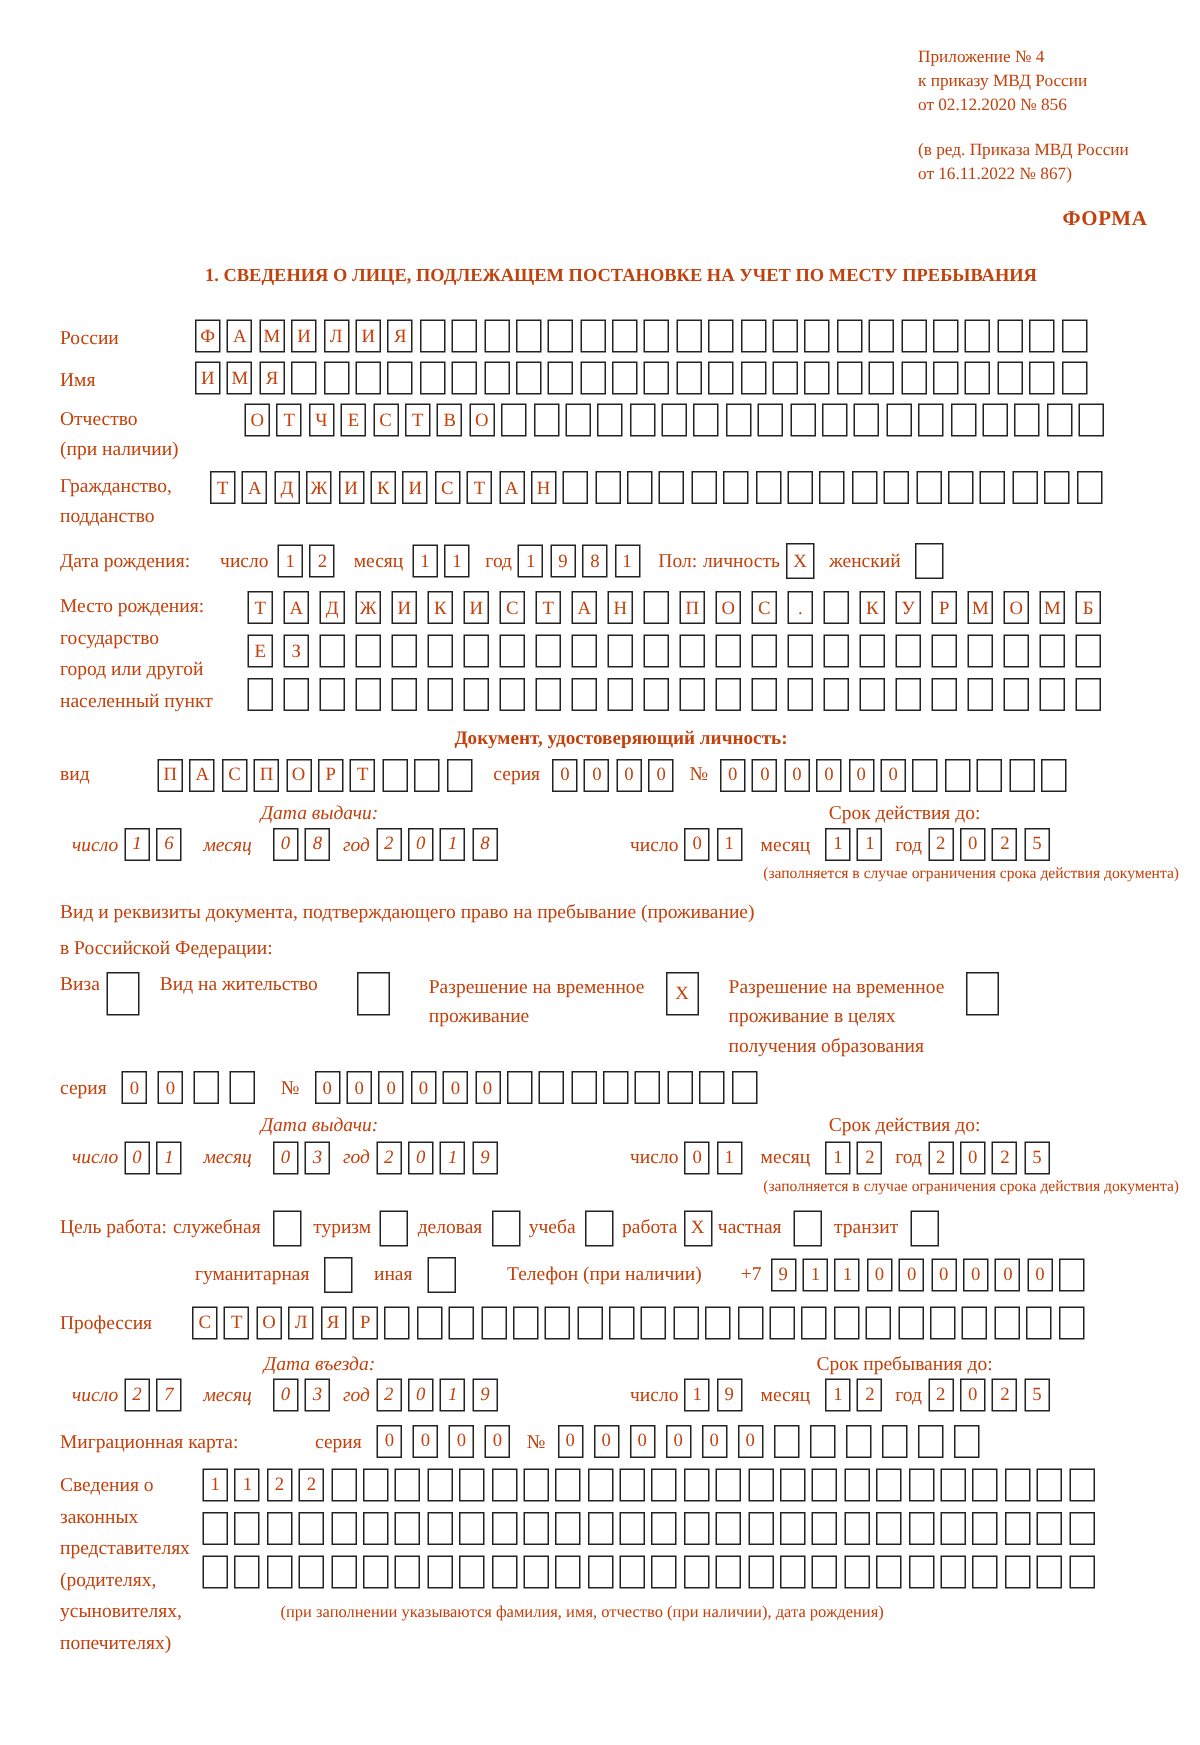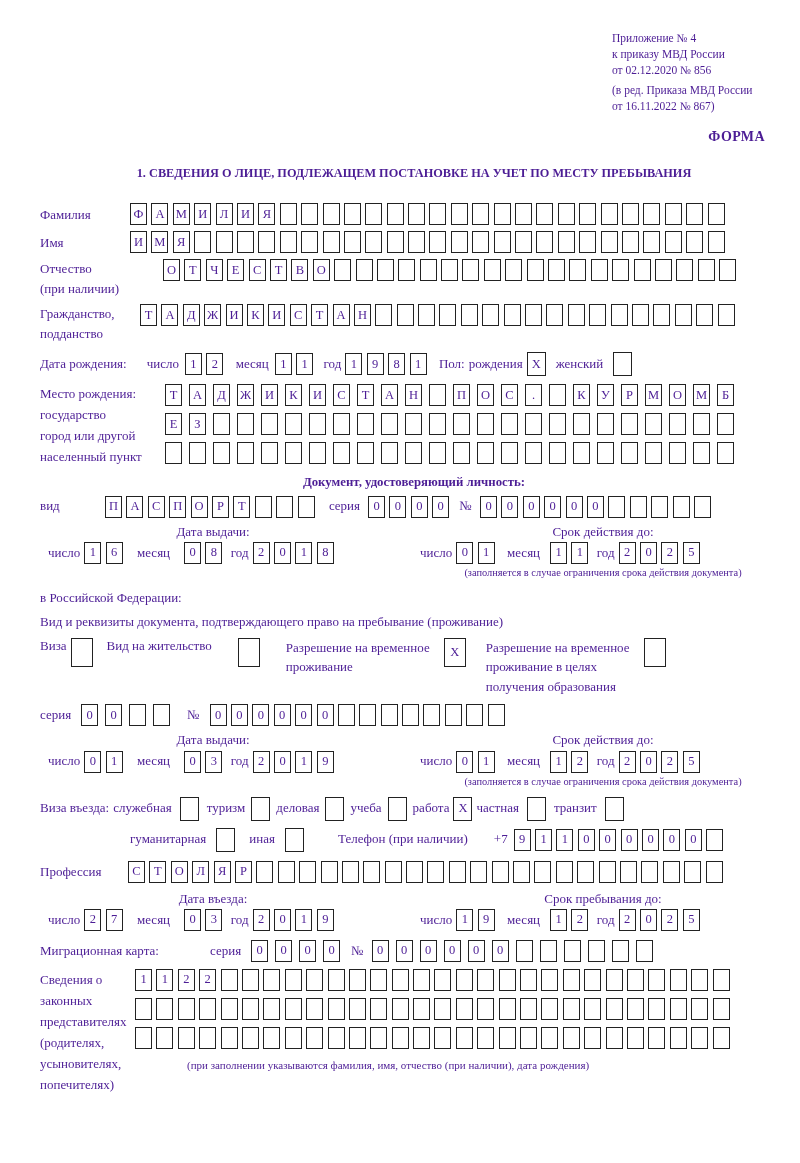--- a/index.html
+++ b/index.html
@@ -1,22 +1,22 @@
 <!DOCTYPE html>
 <html><head>
 <meta charset="utf-8">
 <style>
   html,body{margin:0;padding:0;background:#fff;}
   .page{
     width:800px;height:1163px;box-sizing:border-box;overflow:hidden;
-    padding:30px 12px 0 40px;background:#fff;color:#4c1d95;
+    padding:30px 12px 0 40px;background:#fff;color:#c2410c;
     font-family:"Liberation Serif","DejaVu Serif",serif;font-size:13px;line-height:1.25;
   }
   .hdr{margin-left:572px;font-size:11.5px;line-height:1.4;}
-  .hdr .g2{margin-top:4px;}
+  .hdr .g2{margin-top:14px;}
   .forma{text-align:right;font-weight:bold;font-size:14px;margin:14px 23px 0 0;letter-spacing:.4px;}
   .title{text-align:center;font-weight:bold;font-size:13.5px;margin-top:16px;line-height:1.55;}
   .blank-line{display:inline-block;width:46px;height:14px;border-bottom:2px solid #3a3a3a;margin-left:10px;}
   .sec{text-align:center;font-weight:bold;font-size:12.3px;margin-top:20px;}
   .row{display:flex;margin-top:6px;}
   .vc{align-items:center;}
   .vt{align-items:flex-start;}
   .lbl{flex:none;line-height:1.5;}
   .w90{width:90px}.w123{width:123px}.w100{width:100px}.w125{width:125px}.w88{width:88px}.w95{width:95px}.w150{width:150px}
   .cells{display:flex;flex-wrap:nowrap;}
@@ -24,25 +24,25 @@
         display:flex;align-items:center;justify-content:center;font-size:12.5px;box-sizing:border-box;background:#fff;}
   .cells.wide .cell{margin-right:7px;}
   .cells.mb{margin-bottom:7px;}
   .checkbox{flex:none;width:19px;height:24px;border:1.6px solid #222;display:inline-flex;
             align-items:center;justify-content:center;font-size:12.5px;box-sizing:border-box;vertical-align:middle;}
   .checkbox.big{width:22px;height:29px;}
   .g4{margin-left:4px}.g6{margin-left:6px}.g8{margin-left:8px}.g10{margin-left:10px}
   .g14{margin-left:14px}.g20{margin-left:20px}.g26{margin-left:26px}.g34{margin-left:34px}
   .dates{display:flex;margin-top:6px;}
   .dcol{display:flex;flex-direction:column;}
-  .dcol.left{margin-left:8px;width:330px;}
+  .dcol.left{margin-left:8px;width:330px;font-style:italic;}
   .dcol.right{width:366px;margin-left:auto;margin-right:2px;}
   .dhead{text-align:center;margin-bottom:2px;}
   .dline{display:flex;align-items:center;}
-  .dnote{font-size:10.4px;text-align:center;margin-top:2px;white-space:nowrap;}
+  .dnote{font-size:10.4px;text-align:right;margin-top:2px;white-space:nowrap;}
   .para{margin-top:7px;line-height:1.85;}
   .visa-row{display:flex;align-items:flex-start;margin-top:4px;}
   .vitem{display:flex;align-items:flex-start;}
   .vstack{text-align:left;line-height:1.5;}
   .stack{display:flex;flex-direction:column;}
   .reps-note{font-size:11px;margin-top:10px;margin-left:52px;}
   .nw{white-space:nowrap;}
 </style>
 </head>
 <body>
@@ -58,21 +58,21 @@
       <div>от 16.11.2022 № 867)</div>
     </div>
   </div>
 
   <div class="forma">ФОРМА</div>
 
 
   <div class="sec">1. СВЕДЕНИЯ О ЛИЦЕ, ПОДЛЕЖАЩЕМ ПОСТАНОВКЕ НА УЧЕТ ПО МЕСТУ ПРЕБЫВАНИЯ</div>
 
   <div class="row vc" style="margin-top:22px;">
-    <div class="lbl w90">Фамилия</div>
+    <div class="lbl w90">России</div>
     <div class="cells">
         <span class="cell">Ф</span>
         <span class="cell">А</span>
         <span class="cell">М</span>
         <span class="cell">И</span>
         <span class="cell">Л</span>
         <span class="cell">И</span>
         <span class="cell">Я</span>
         <span class="cell"></span>
         <span class="cell"></span>
@@ -218,21 +218,21 @@
         <span class="cell">1</span>
       </span>
     <span class="g6">год</span>
     <span class="cells g4">
         <span class="cell">1</span>
         <span class="cell">9</span>
         <span class="cell">8</span>
         <span class="cell">1</span>
       </span>
     <span class="g8">Пол:</span>
-    <span class="g4">рождения</span>
+    <span class="g4">личность</span>
     <span class="checkbox g4">X</span>
     <span class="g10">женский</span>
     <span class="checkbox g10"></span>
   </div>
 
   <div class="row vt" style="margin-top:8px;">
     <div class="lbl w125" style="line-height:1.6;">
       <div>Место рождения:</div>
       <div>государство</div>
       <div>город или другой</div>
@@ -401,22 +401,22 @@
             <span class="cell">0</span>
             <span class="cell">2</span>
             <span class="cell">5</span>
           </span>
       </div>
       <div class="dnote">(заполняется в случае ограничения срока действия документа)</div>
     </div>
   </div>
 
   <div class="para">
+    <div>Вид и реквизиты документа, подтверждающего право на пребывание (проживание)</div>
     <div>в Российской Федерации:</div>
-    <div>Вид и реквизиты документа, подтверждающего право на пребывание (проживание)</div>
   </div>
 
   <div class="visa-row">
     <span class="vitem">
       <span>Виза</span>
       <span class="checkbox big g4"></span>
     </span>
     <span class="vitem g14">
       <span>Вид на жительство</span>
       <span class="checkbox big g26"></span>
@@ -507,21 +507,21 @@
             <span class="cell">0</span>
             <span class="cell">2</span>
             <span class="cell">5</span>
           </span>
       </div>
       <div class="dnote">(заполняется в случае ограничения срока действия документа)</div>
     </div>
   </div>
 
   <div class="row vc" style="margin-top:9px;">
-    <span>Виза въезда:</span>
+    <span>Цель работа:</span>
     <span class="g4">служебная</span>
     <span class="checkbox g8"></span>
     <span class="g8">туризм</span>
     <span class="checkbox g6"></span>
     <span class="g6">деловая</span>
     <span class="checkbox g6"></span>
     <span class="g6">учеба</span>
     <span class="checkbox g6"></span>
     <span class="g6">работа</span>
     <span class="checkbox g4">X</span>

